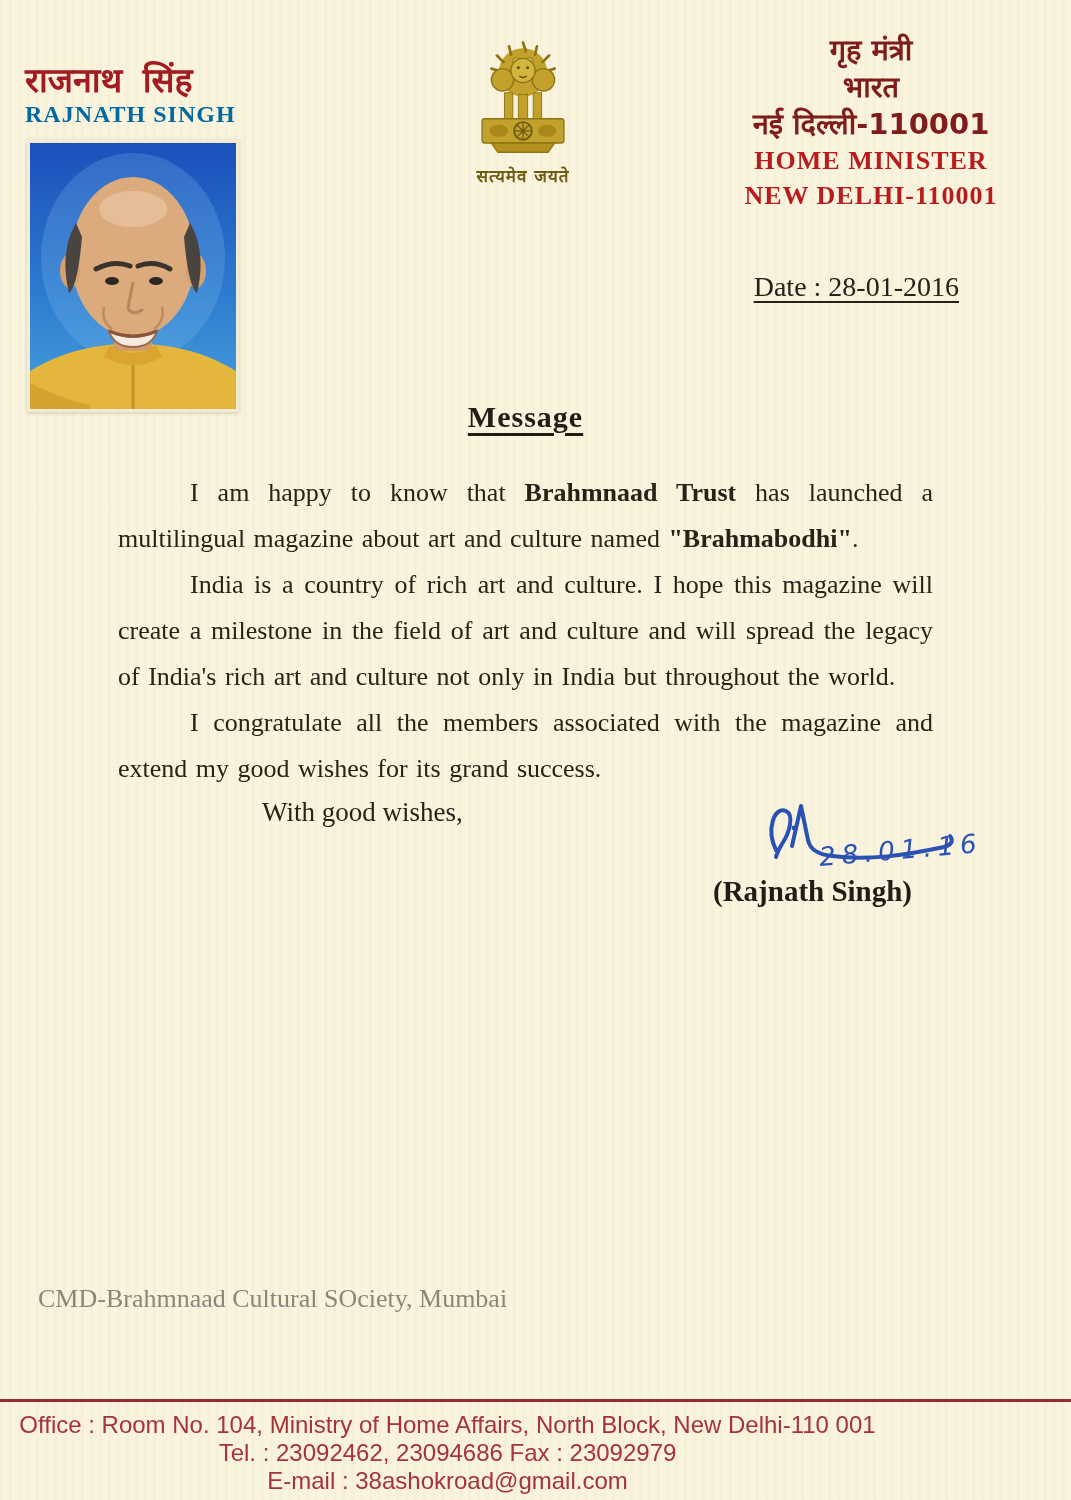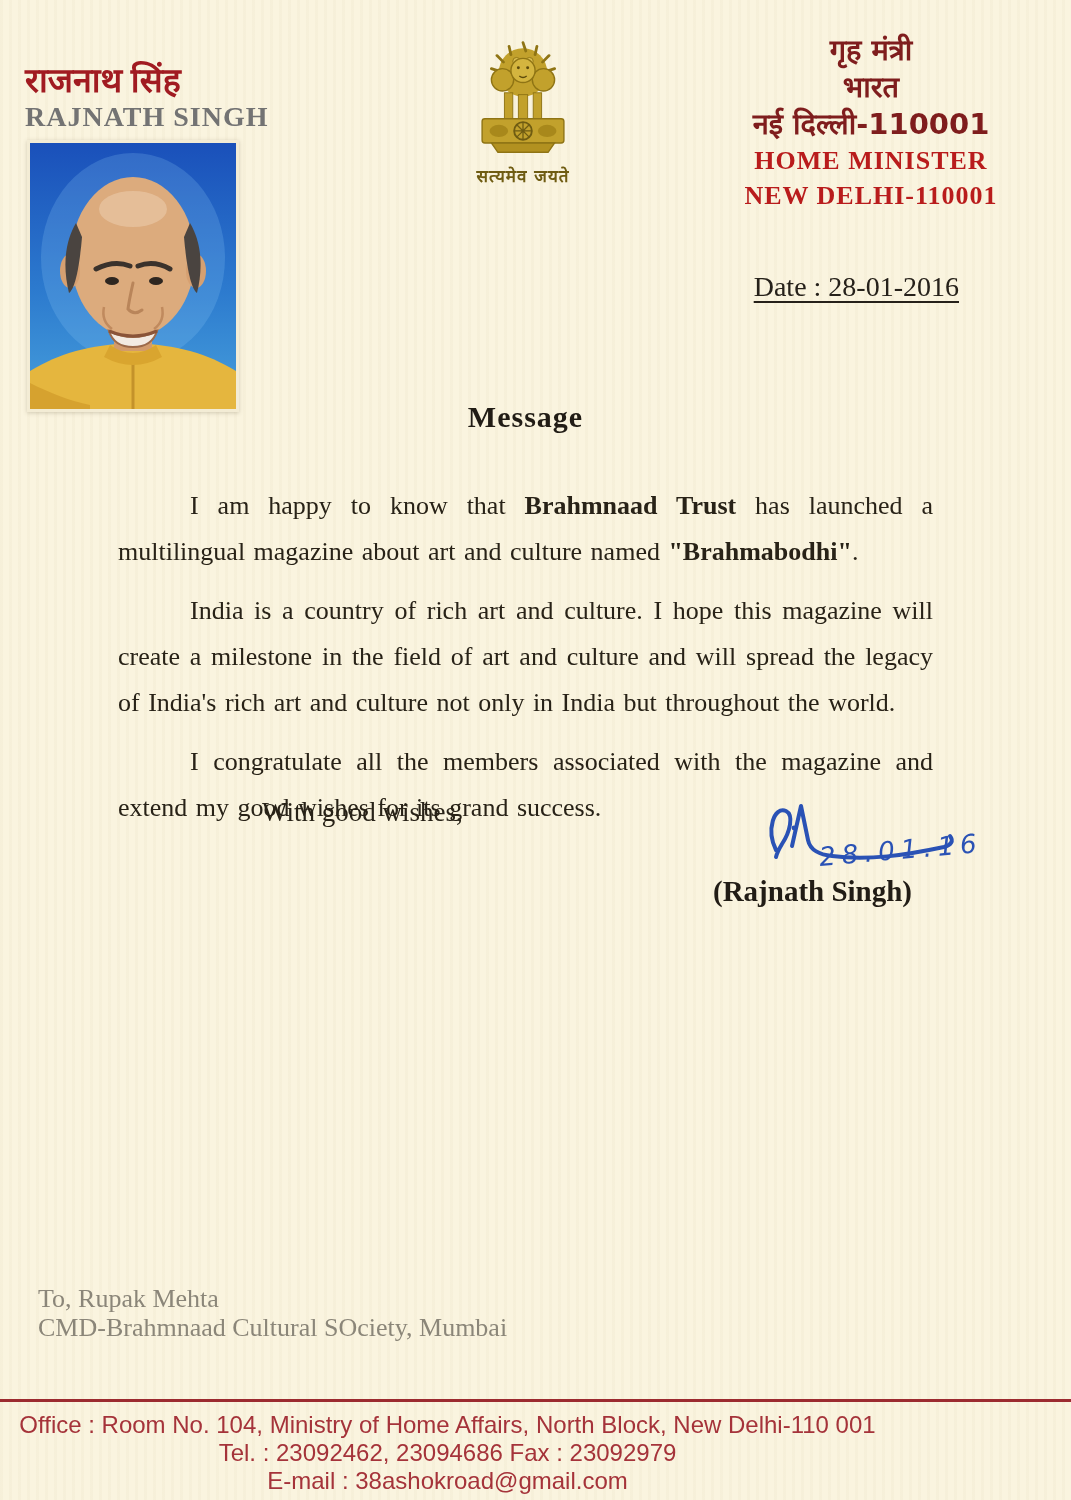--- a/index.html
+++ b/index.html
@@ -12,26 +12,26 @@
       rgba(214,203,168,0.10) 0px, rgba(214,203,168,0.10) 3px,
       rgba(0,0,0,0) 3px, rgba(0,0,0,0) 9px);
     font-family:"Liberation Serif", serif;
     overflow:hidden;
   }
   .abs{ position:absolute; }
 
   
   .name-hi{
     left:25px; top:56px;
-    font-family:Liberation Serif, serif;
+    font-family:Liberation Mono, monospace;
     font-weight:bold; font-size:34px; color:#A11B21;
   }
   .name-en{
     left:25px; top:101px;
-    font-weight:bold; font-size:28px; letter-spacing:1px; color:#737373;
+    font-weight:bold; font-size:24px; letter-spacing:1px; color:#0369a1;
   }
   .photo-frame{
     left:27px; top:140px; width:212px; height:272px;
     border:3px solid #F3ECD5;
     box-shadow:0 1px 4px rgba(90,80,50,0.25);
     background:#1A53BE;
   }
   .photo-frame svg{ display:block; }
 
   
@@ -60,29 +60,28 @@
     font-size:28px; color:#26211A;
     text-decoration:underline;
     text-underline-offset:5px;
     text-decoration-thickness:2px;
   }
 
   
   .msg-heading{
     left:118px; top:400px; width:815px; text-align:center;
     font-weight:bold; font-size:30px; color:#211C15;
-    text-underline-offset:6px;
+    text-decoration:underline; text-underline-offset:6px;
     text-decoration-thickness:3px; letter-spacing:1px;
   }
   .body-block{ left:118px; top:470px; width:815px; }
   .para{
     font-size:26px; line-height:46px; color:#282217;
     text-align:justify; text-indent:72px;
     word-spacing:2px;
-    margin-top:13px;
   }
   .para b{ font-weight:bold; }
   .closing{ left:262px; top:797px; font-size:27px; color:#282217; }
 
   
   .sig-wrap{ left:748px; top:788px; width:250px; height:104px; }
   .signed-name{
     left:713px; top:875px;
     font-weight:bold; font-size:29px; color:#211C15;
   }
@@ -211,21 +210,20 @@
       <path d="M28,62 C18,42 26,18 38,23 C46,27 42,44 34,56 C31,61 29,65 28,69"></path>
       <path d="M44,58 L53,18 L60,52 C62,62 72,67 84,68 C120,73 158,67 196,59 C203,57 206,53 202,48"></path>
       <circle cx="46" cy="40" r="2.4" fill="#2A52B5" stroke="none"></circle>
     </g>
     <text x="72" y="78" transform="rotate(-5 72 78)" font-family="DejaVu Sans, sans-serif" font-style="italic" font-size="26" letter-spacing="6" fill="#2A52B5">28.01.16</text>
   </svg>
 </div>
 <div class="abs signed-name">(Rajnath Singh)</div>
 
 <div class="abs recipient">
-    <div class="recipient-line">To, Rupak Mehta</div>
     <div class="recipient-line">CMD-Brahmnaad Cultural SOciety, Mumbai</div>
   </div>
 
 <div class="abs footer-divider"></div>
 <div class="abs footer">
     <div class="footer-line">Office : Room No. 104, Ministry of Home Affairs, North Block, New Delhi-110 001</div>
     <div class="footer-line">Tel. : 23092462, 23094686  Fax : 23092979</div>
     <div class="footer-line">E-mail  :  38ashokroad@gmail.com</div>
   </div>
 

